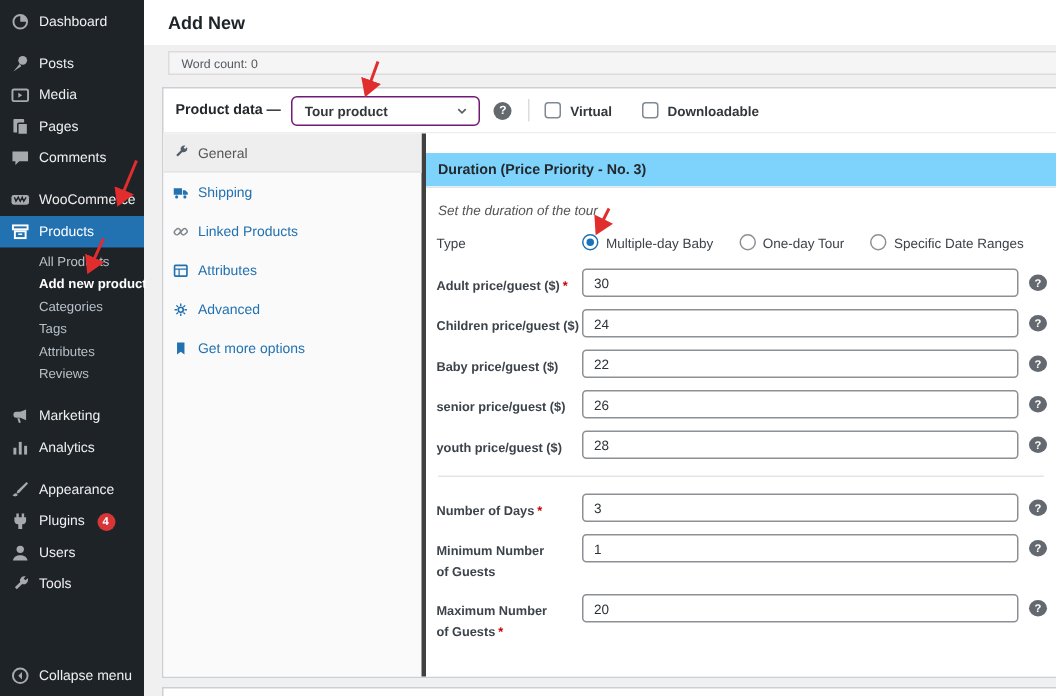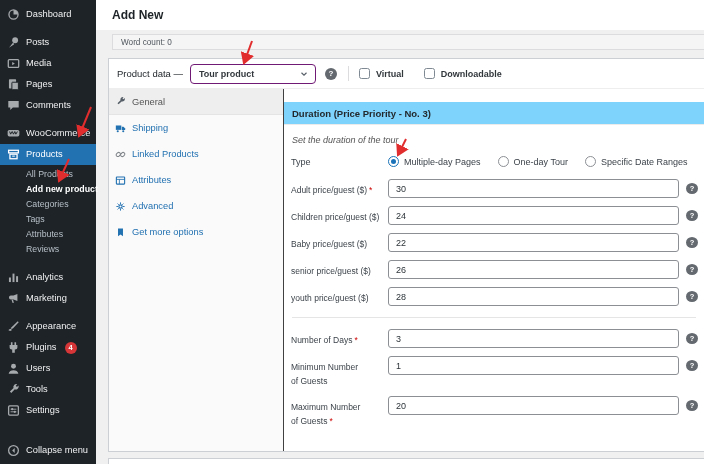--- a/index.html
+++ b/index.html
@@ -34,39 +34,39 @@
   .page-title { font-size:12px; font-weight:bold; color:#1d2327; }
   .wordcount-bar { margin:4px 0 0 16px; height:16px; background:#f5f5f5; border:1px solid #dcdcde;
                    border-right:none; display:flex; align-items:center; padding-left:8px;
                    font-size:8.2px; color:#50575e; }
 
   
   .panel { position:absolute; left:12px; right:0; top:58px; height:394px; background:#fff;
            border:1px solid #ccd0d4; border-right:none; }
   .panel-header { height:30px; border-bottom:1px solid #eee; display:flex; align-items:center;
                   padding:0 8px; }
-  .pd-label { font-size:9.5px; font-weight:normal; color:#23282d; margin-right:7px; white-space:nowrap; }
+  .pd-label { font-size:9.5px; font-weight:bold; color:#23282d; margin-right:7px; white-space:nowrap; }
   .select { width:126px; height:20px; border:1px solid #701a75; border-radius:4px; background:#fff;
             display:flex; align-items:center; justify-content:space-between; padding:0 6px 0 8px;
             cursor:pointer; }
   .select .sel-val { font-size:9px; font-weight:bold; color:#32373c; }
   .select .chev { width:10px; height:10px; color:#555d66; display:flex; }
   .select .chev svg { width:10px; height:10px; }
   .help-tip { width:12px; height:12px; border-radius:50%; background:#63696f; color:#fff;
               font-size:8px; font-weight:bold; display:inline-flex; align-items:center;
               justify-content:center; flex:0 0 12px; cursor:pointer; }
   .panel-header .help-tip { margin-left:9px; }
   .vsep { width:1px; height:15px; background:#dcdcde; margin:0 10px 0 11px; }
   .cb-group { display:flex; align-items:center; gap:20px; }
   .cb { display:flex; align-items:center; gap:6px; cursor:pointer;text-align:right; }
   .cb .box { width:11px; height:11px; border:1px solid #7e8993; border-radius:2.5px; background:#fff; }
   .cb .cb-label { font-size:9px; font-weight:bold; color:#32373c; }
 
   .panel-body { display:flex; height:362px; }
-  .tabs { width:175px; background:#fafafa; border-right:1px solid #404040; }
+  .tabs { width:175px; background:#fafafa; border-right:3px solid #404040; }
   .tab { display:flex; align-items:center; gap:6px; padding:0 4px 0 6px; height:26px;
          font-size:9.3px; color:#2271b1; cursor:pointer; }
   .tab .tab-icon { width:11px; height:11px; flex:0 0 11px; display:flex; color:#82878c; }
   .tab .tab-icon svg { width:11px; height:11px; }
   .tab.blue-icon .tab-icon { color:#2271b1; }
   .tab.active { background:#eee; color:#555; border-bottom:1px solid #e4e4e4; }
   .tab.active .tab-icon { color:#555d66; }
 
   .content { flex:1; background:#fff; overflow:hidden; }
   .section-heading { margin-top:13px; background:#7dd3fc; border-bottom:1px solid #ebebeb;
@@ -79,21 +79,21 @@
   .radio-opt { display:flex; align-items:center; gap:5px; cursor:pointer; }
   .radio-circ { width:11px; height:11px; border-radius:50%; border:1px solid #8c8f94; background:#fff;
                 display:flex; align-items:center; justify-content:center; }
   .radio-opt.selected .radio-circ { border:1.5px solid #1a73b8; }
   .radio-opt.selected .radio-circ .dot { width:5px; height:5px; border-radius:50%; background:#1a73b8; }
   .radio-opt .r-label { font-size:9px; color:#3c434a; white-space:nowrap; }
 
   .fields { margin-top:12px; }
   .frow { display:flex; align-items:flex-start; padding-left:7px; margin-bottom:8px; }
   .frow .flabel { width:97px; flex:0 0 97px; font-size:8.5px; color:#3c434a; padding-top:5px;
-                  line-height:1.6; }
+                  line-height:1.6;font-weight:bold; }
   .flabel .l1, .flabel .l2 { white-space:nowrap; }
   .req { color:#c00; margin-left:2px; }
   .finput { width:291px; height:19px; border:1px solid #8c8f94; border-radius:3px; font-size:9px;
             color:#2c3338; padding:0 7px; font-family:"Liberation Sans", sans-serif; outline:none; }
   .frow .help-tip { margin:4px 0 0 7px; width:11px; height:11px; font-size:7.5px; }
   .fdivider { border-top:1px solid #e5e5e5; margin:11px 8px 11px 8px; }
 
   .next-panel { position:absolute; left:12px; right:0; top:458px; height:7px; background:#fff;
                 border:1px solid #ccd0d4; border-right:none; border-bottom:none; }
 
@@ -180,36 +180,36 @@
           <div class="sb-sub-item">Categories</div>
           <div class="sb-sub-item">Tags</div>
           <div class="sb-sub-item">Attributes</div>
           <div class="sb-sub-item">Reviews</div>
         </div>
       </div>
       <div class="sb-section">
         <div class="sb-item">
           <span class="sb-icon">
             <svg viewBox="0 0 20 20">
+              <path d="M16 3v11l-6-2.5H6a3 3 0 0 1 0-6h4z" fill="currentColor"></path>
+              <path d="M7 12l1.6 5 2-.6-1.4-4.4z" fill="currentColor"></path>
+            </svg>
+          </span>
+          <span class="sb-label">Marketing</span>
+        </div>
+        <div class="sb-item">
+          <span class="sb-icon">
+            <svg viewBox="0 0 20 20">
               <rect x="3" y="10" width="3" height="7" fill="currentColor"></rect>
               <rect x="8.5" y="4" width="3" height="13" fill="currentColor"></rect>
               <rect x="14" y="8" width="3" height="9" fill="currentColor"></rect>
             </svg>
           </span>
           <span class="sb-label">Analytics</span>
         </div>
-        <div class="sb-item">
-          <span class="sb-icon">
-            <svg viewBox="0 0 20 20">
-              <path d="M16 3v11l-6-2.5H6a3 3 0 0 1 0-6h4z" fill="currentColor"></path>
-              <path d="M7 12l1.6 5 2-.6-1.4-4.4z" fill="currentColor"></path>
-            </svg>
-          </span>
-          <span class="sb-label">Marketing</span>
-        </div>
       </div>
       <div class="sb-section">
         <div class="sb-item">
           <span class="sb-icon">
             <svg viewBox="0 0 20 20">
               <path d="M16.5 2L18 3.5 9 13l-3 1 1-3z" fill="currentColor"></path>
               <path d="M5.5 13.5c-1.5 0-2 1.5-3.5 2 1 1.6 4.5 2 5.5-.5z" fill="currentColor"></path>
             </svg>
           </span>
           <span class="sb-label">Appearance</span>
@@ -232,31 +232,20 @@
           </span>
           <span class="sb-label">Users</span>
         </div>
         <div class="sb-item">
           <span class="sb-icon">
             <svg viewBox="0 0 20 20">
               <path d="M18 5.5a4.5 4.5 0 0 1-6 4.3l-5.5 5.4-2-2L10 7.8A4.5 4.5 0 0 1 15.7 2l-2.2 2.2 1.8 1.8 2.2-2.2c.3.5.5 1.1.5 1.7z" fill="currentColor"></path>
             </svg>
           </span>
           <span class="sb-label">Tools</span>
-        </div>
-        <div class="sb-item">
-          <span class="sb-icon">
-            <svg viewBox="0 0 20 20">
-              <rect x="2.5" y="3" width="15" height="14" rx="1.5" fill="none" stroke="currentColor" stroke-width="2"></rect>
-              <path d="M5.5 8h9M5.5 12h9" stroke="currentColor" stroke-width="1.4"></path>
-              <circle cx="8" cy="8" r="1.7" fill="currentColor"></circle>
-              <circle cx="12" cy="12" r="1.7" fill="currentColor"></circle>
-            </svg>
-          </span>
-          <span class="sb-label">Settings</span>
         </div>
       </div>
       <div class="sb-section pin-bottom">
         <div class="sb-item">
           <span class="sb-icon">
             <svg viewBox="0 0 20 20">
               <circle cx="10" cy="10" r="7.5" fill="none" stroke="currentColor" stroke-width="2"></circle>
               <path d="M11.8 6.2L8 10l3.8 3.8z" fill="currentColor"></path>
             </svg>
           </span>
@@ -362,21 +351,21 @@
         <section class="content">
           <div class="section-heading">Duration (Price Priority - No. 3)</div>
           <div class="subheading">Set the duration of the tour</div>
           <div class="type-row">
             <span class="type-label">Type</span>
             <div class="radios">
                 <div class="radio-opt selected">
                   <span class="radio-circ">
                     <span class="dot"></span>
                   </span>
-                  <span class="r-label">Multiple-day Pages</span>
+                  <span class="r-label">Multiple-day Baby</span>
                 </div>
                 <div class="radio-opt">
                   <span class="radio-circ">
                     <span class="dot"></span>
                   </span>
                   <span class="r-label">One-day Tour</span>
                 </div>
                 <div class="radio-opt">
                   <span class="radio-circ">
                     <span class="dot"></span>

